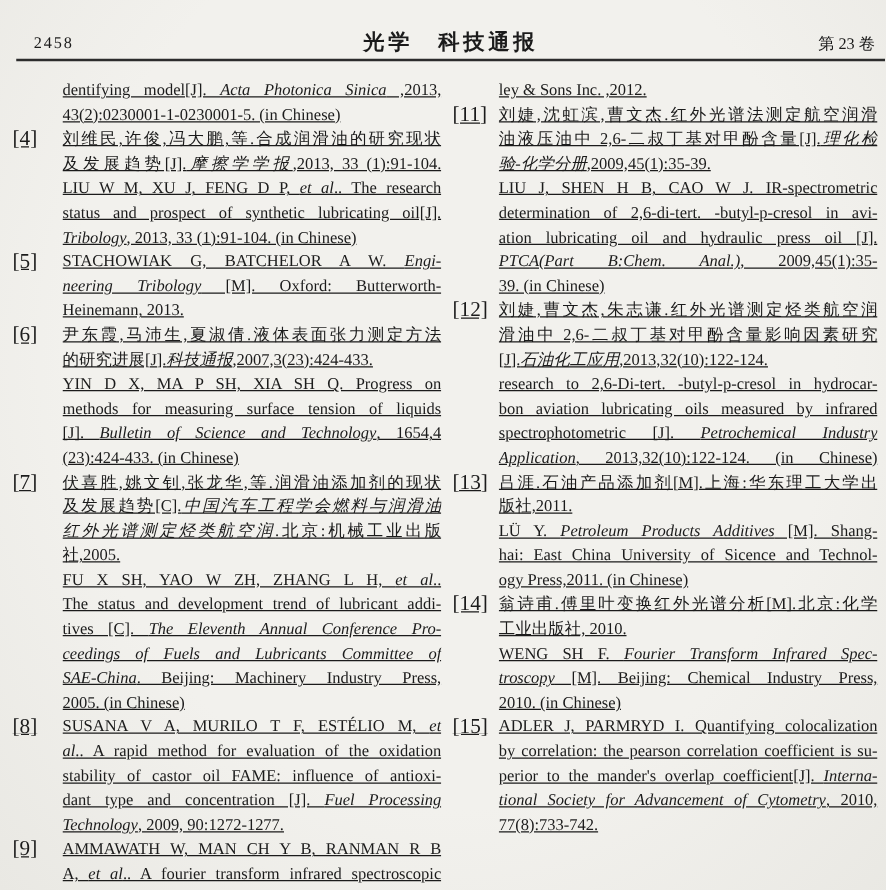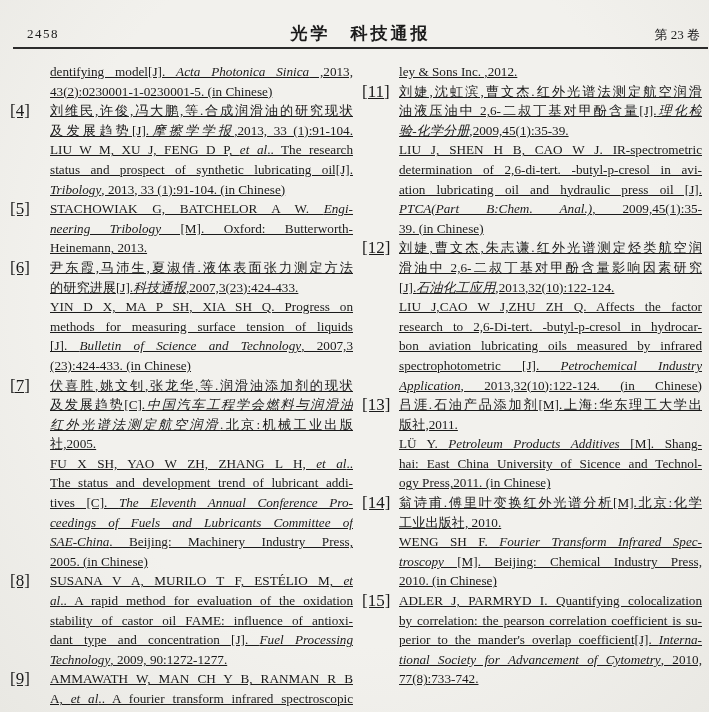--- a/index.html
+++ b/index.html
@@ -75,30 +75,30 @@
             <div class="line"><span>Heinemann, 2013.</span></div>
           </div>
         </div>
         <div class="ref">
           <div class="ref-label">[6]</div>
           <div class="ref-body">
             <div class="line just"><span>尹东霞,马沛生,夏淑倩.液体表面张力测定方法</span></div>
             <div class="line"><span>的研究进展[J].</span><span class="it">科技通报</span><span>,2007,3(23):424-433.</span></div>
             <div class="line just"><span>YIN D X, MA P SH, XIA SH Q. Progress on</span></div>
             <div class="line just"><span>methods for measuring surface tension of liquids</span></div>
-            <div class="line just"><span>[J]. </span><span class="it">Bulletin of Science and Technology</span><span>, 2007,3</span></div>
+            <div class="line just"><span>[J]. </span><span class="it">Bulletin of Science and Technology</span><span>, 1654,4</span></div>
             <div class="line"><span>(23):424-433. (in Chinese)</span></div>
           </div>
         </div>
         <div class="ref">
           <div class="ref-label">[7]</div>
           <div class="ref-body">
             <div class="line just"><span>伏喜胜,姚文钊,张龙华,等.润滑油添加剂的现状</span></div>
             <div class="line just"><span>及发展趋势[C].</span><span class="it">中国汽车工程学会燃料与润滑油</span></div>
-            <div class="line just"><span class="it">红外光谱法测定航空润滑</span><span>.北京:机械工业出版</span></div>
+            <div class="line just"><span class="it">红外光谱测定烃类航空润</span><span>.北京:机械工业出版</span></div>
             <div class="line"><span>社,2005.</span></div>
             <div class="line just"><span>FU X SH, YAO W ZH, ZHANG L H, </span><span class="it">et al</span><span>..</span></div>
             <div class="line just"><span>The status and development trend of lubricant addi-</span></div>
             <div class="line just"><span>tives [C]. </span><span class="it">The Eleventh Annual Conference Pro-</span></div>
             <div class="line just"><span class="it">ceedings of Fuels and Lubricants Committee of</span></div>
             <div class="line just"><span class="it">SAE-China</span><span>. Beijing: Machinery Industry Press,</span></div>
             <div class="line"><span>2005. (in Chinese)</span></div>
           </div>
         </div>
         <div class="ref">
@@ -138,21 +138,20 @@
             <div class="line just"><span class="it">PTCA(Part B:Chem. Anal.)</span><span>, 2009,45(1):35-</span></div>
             <div class="line"><span>39. (in Chinese)</span></div>
           </div>
         </div>
         <div class="ref">
           <div class="ref-label">[12]</div>
           <div class="ref-body">
             <div class="line just"><span>刘婕,曹文杰,朱志谦.红外光谱测定烃类航空润</span></div>
             <div class="line just"><span>滑油中 2,6-二叔丁基对甲酚含量影响因素研究</span></div>
             <div class="line"><span>[J].</span><span class="it">石油化工应用</span><span>,2013,32(10):122-124.</span></div>
-            <div class="line just"><span>LIU J,CAO W J,ZHU ZH Q. Affects the factor</span></div>
             <div class="line just"><span>research to 2,6-Di-tert. -butyl-p-cresol in hydrocar-</span></div>
             <div class="line just"><span>bon aviation lubricating oils measured by infrared</span></div>
             <div class="line just"><span>spectrophotometric [J]. </span><span class="it">Petrochemical Industry</span></div>
             <div class="line just"><span class="it">Application</span><span>, 2013,32(10):122-124. (in Chinese)</span></div>
           </div>
         </div>
         <div class="ref">
           <div class="ref-label">[13]</div>
           <div class="ref-body">
             <div class="line just"><span>吕涯.石油产品添加剂[M].上海:华东理工大学出</span></div>

